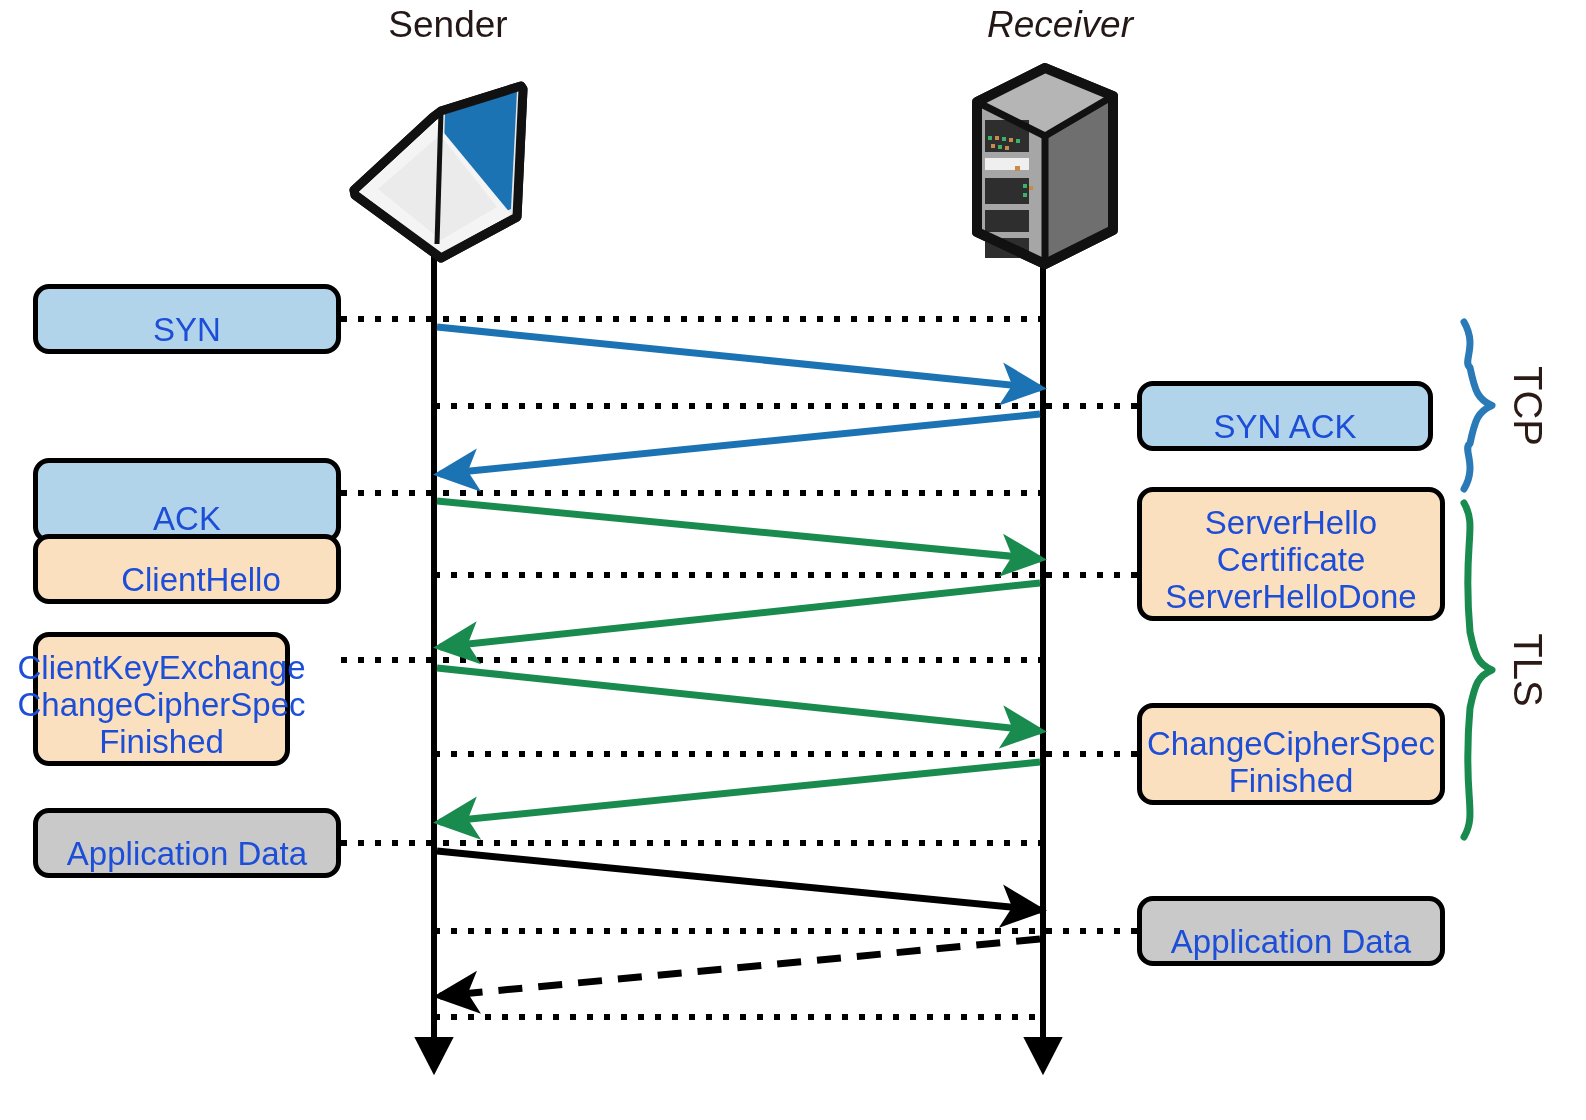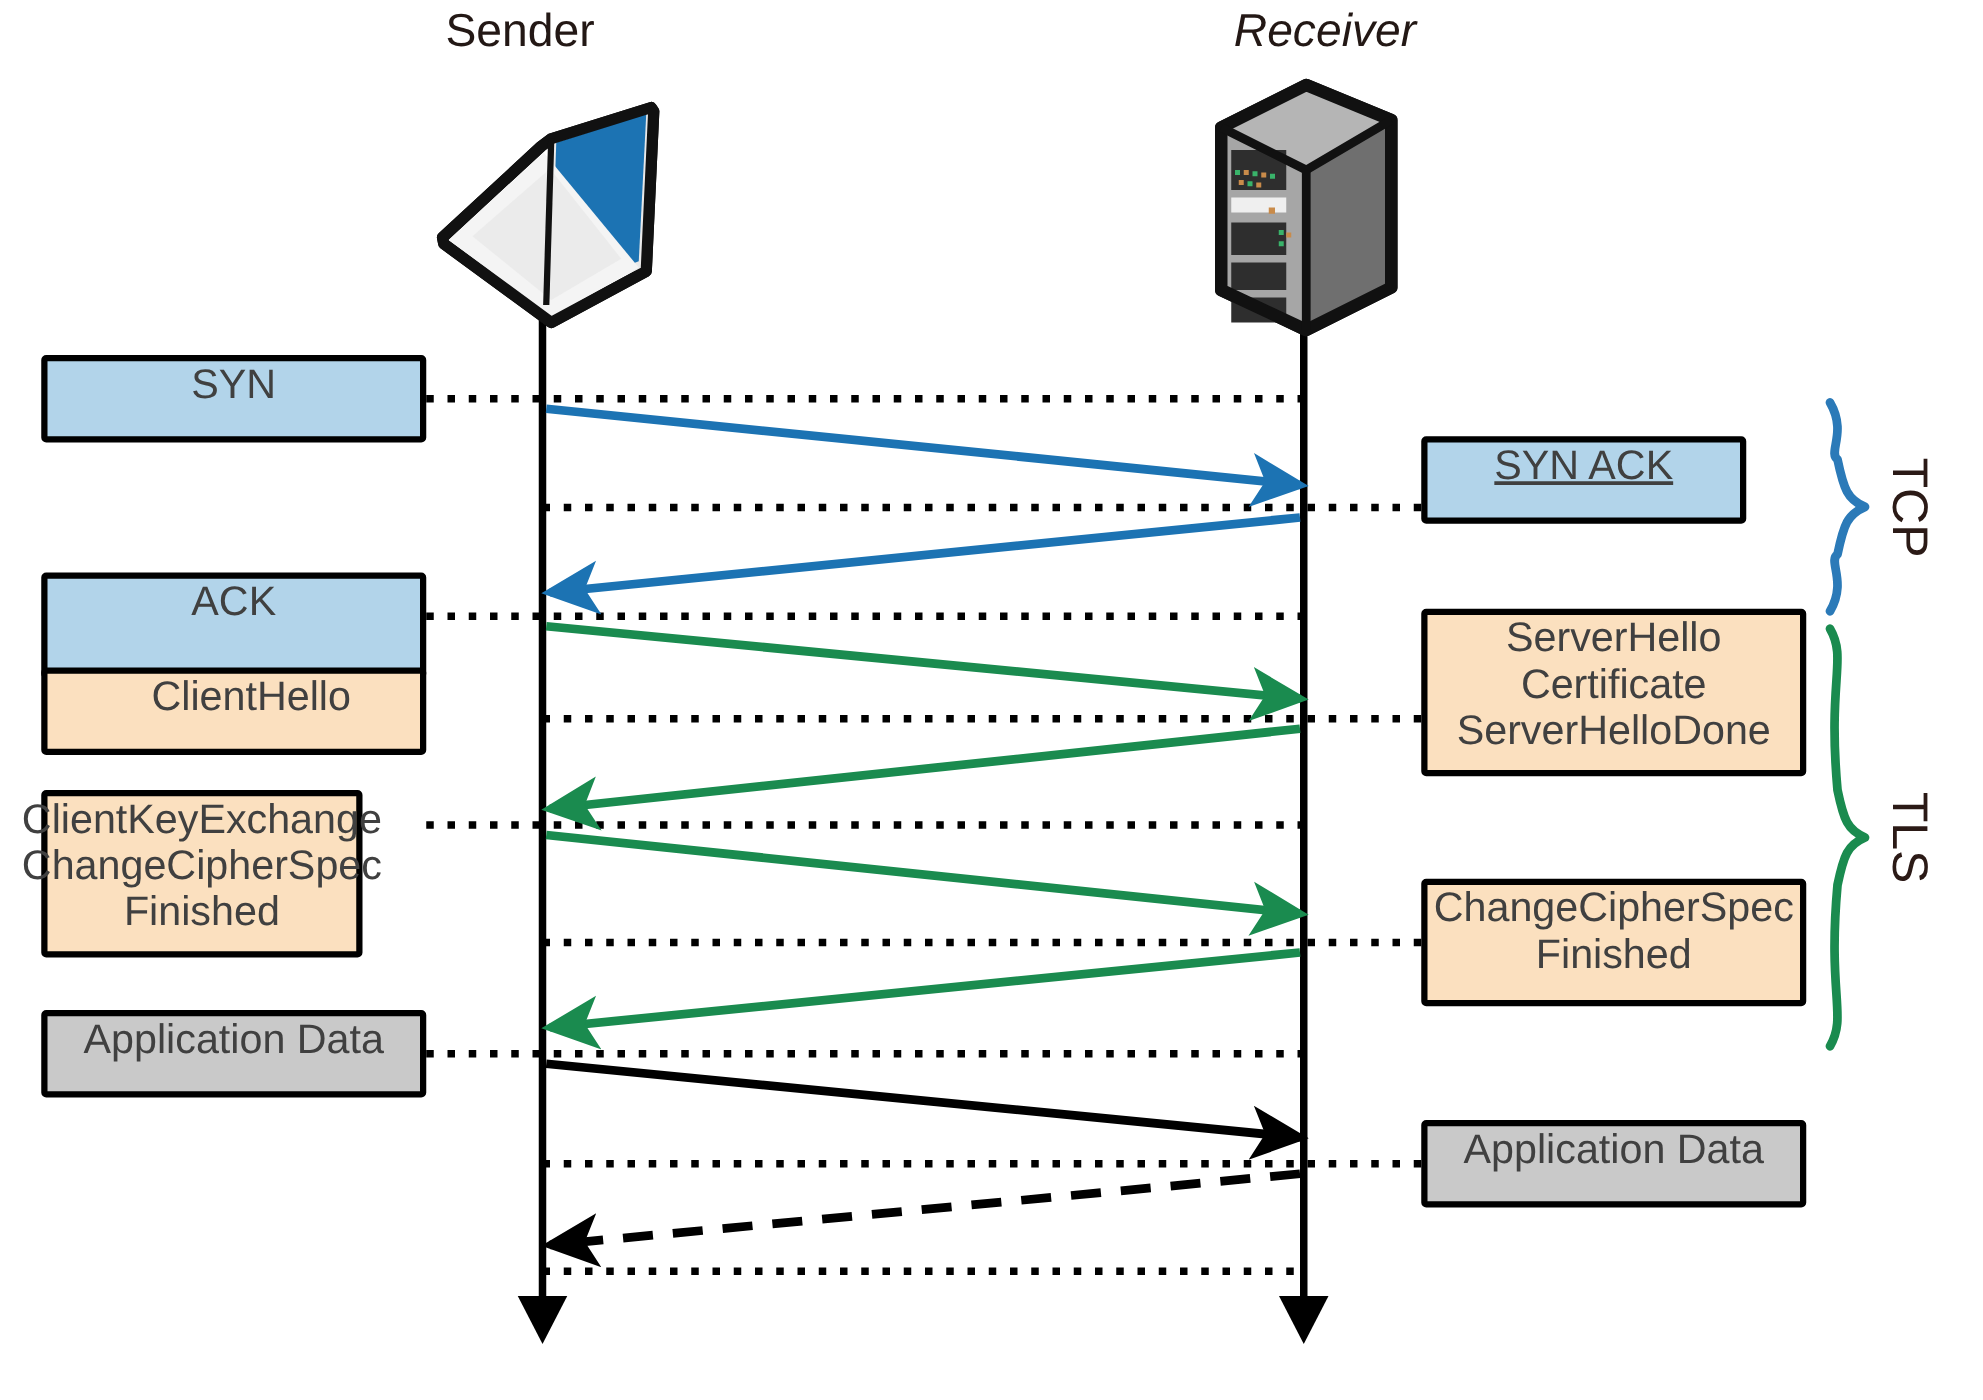--- a/index.html
+++ b/index.html
@@ -30,29 +30,29 @@
     font-size: 37px;
     color: #231815;
     letter-spacing: 0px;
     white-space: nowrap;
     transform: translateX(-50%);
   }
   .msg-box {
     position: absolute;
     box-sizing: border-box;
     border: 5px solid #000000;
-    border-radius: 4px;
+    border-radius: 16px;
     display: flex;
-    align-items: flex-start;
+    align-items: flex-end;
     justify-content: center;
     text-align: center;
     font-family: "Liberation Sans", sans-serif;
     font-size: 33px;
     line-height: 1.12;
-    color: #404040;
+    color: #1d4ed8;
     white-space: pre-line;
     padding: 0 6px;
   }
   .msg-box.tcp   { background: #b2d4ea; }
   .msg-box.tls   { background: #fbe0bf; }
   .msg-box.data  { background: #c9c9c9; }
   .brace-label {
     position: absolute;
     font-family: "Liberation Sans", sans-serif;
     font-size: 40px;
@@ -156,32 +156,32 @@
         <rect x="52" y="122" width="4" height="4" fill="#39b36a"></rect>
         <rect x="58" y="124" width="4" height="4" fill="#c98b4a"></rect>
         <rect x="52" y="131" width="4" height="4" fill="#39b36a"></rect>
       </g>
       <path d="M6,40 L74,6 L142,34 L142,168 L74,202 L6,170 Z" fill="none" stroke="#111111" stroke-width="10" stroke-linejoin="round"></path>
       <path d="M6,40 L74,74 L142,34" fill="none" stroke="#111111" stroke-width="7" stroke-linejoin="round"></path>
       <path d="M74,74 L74,202" fill="none" stroke="#111111" stroke-width="7"></path>
     </g>
   </svg>
 
-  <div class="endpoint-title" style="left:416px; top:4px;">Sender</div>
+  <div class="endpoint-title" style="left:448px; top:4px;">Sender</div>
   <div class="endpoint-title" style="left:1060px; top:4px;font-style:italic;">Receiver</div>
 
   <div id="boxes-layer">
       <div class="msg-box tcp" style="left: 33px; top: 284px; width: 308px; height: 70px;"><span>SYN</span></div>
       <div class="msg-box tcp" style="left: 33px; top: 458px; width: 308px; height: 85px;"><span>ACK</span></div>
       <div class="msg-box tls" style="left: 33px; top: 534px; width: 308px; height: 70px; padding-left: 34px;"><span>ClientHello</span></div>
       <div class="msg-box tls" style="left: 33px; top: 632px; width: 257px; height: 134px;"><span>ClientKeyExchange
 ChangeCipherSpec
 Finished</span></div>
       <div class="msg-box data" style="left: 33px; top: 808px; width: 308px; height: 70px;"><span>Application Data</span></div>
-      <div class="msg-box tcp" style="left: 1137px; top: 349px; width: 260px; height: 70px; text-decoration: underline;"><span>SYN ACK</span></div>
+      <div class="msg-box tcp" style="left: 1137px; top: 381px; width: 296px; height: 70px;"><span>SYN ACK</span></div>
       <div class="msg-box tls" style="left: 1137px; top: 487px; width: 308px; height: 134px;"><span>ServerHello
 Certificate
 ServerHelloDone</span></div>
       <div class="msg-box tls" style="left: 1137px; top: 703px; width: 308px; height: 102px;"><span>ChangeCipherSpec
 Finished</span></div>
       <div class="msg-box data" style="left: 1137px; top: 896px; width: 308px; height: 70px;"><span>Application Data</span></div>
     </div>
 
   <div id="brace-labels-layer">
       <div class="brace-label rot" style="left: 1527px; top: 406px;">TCP</div>

